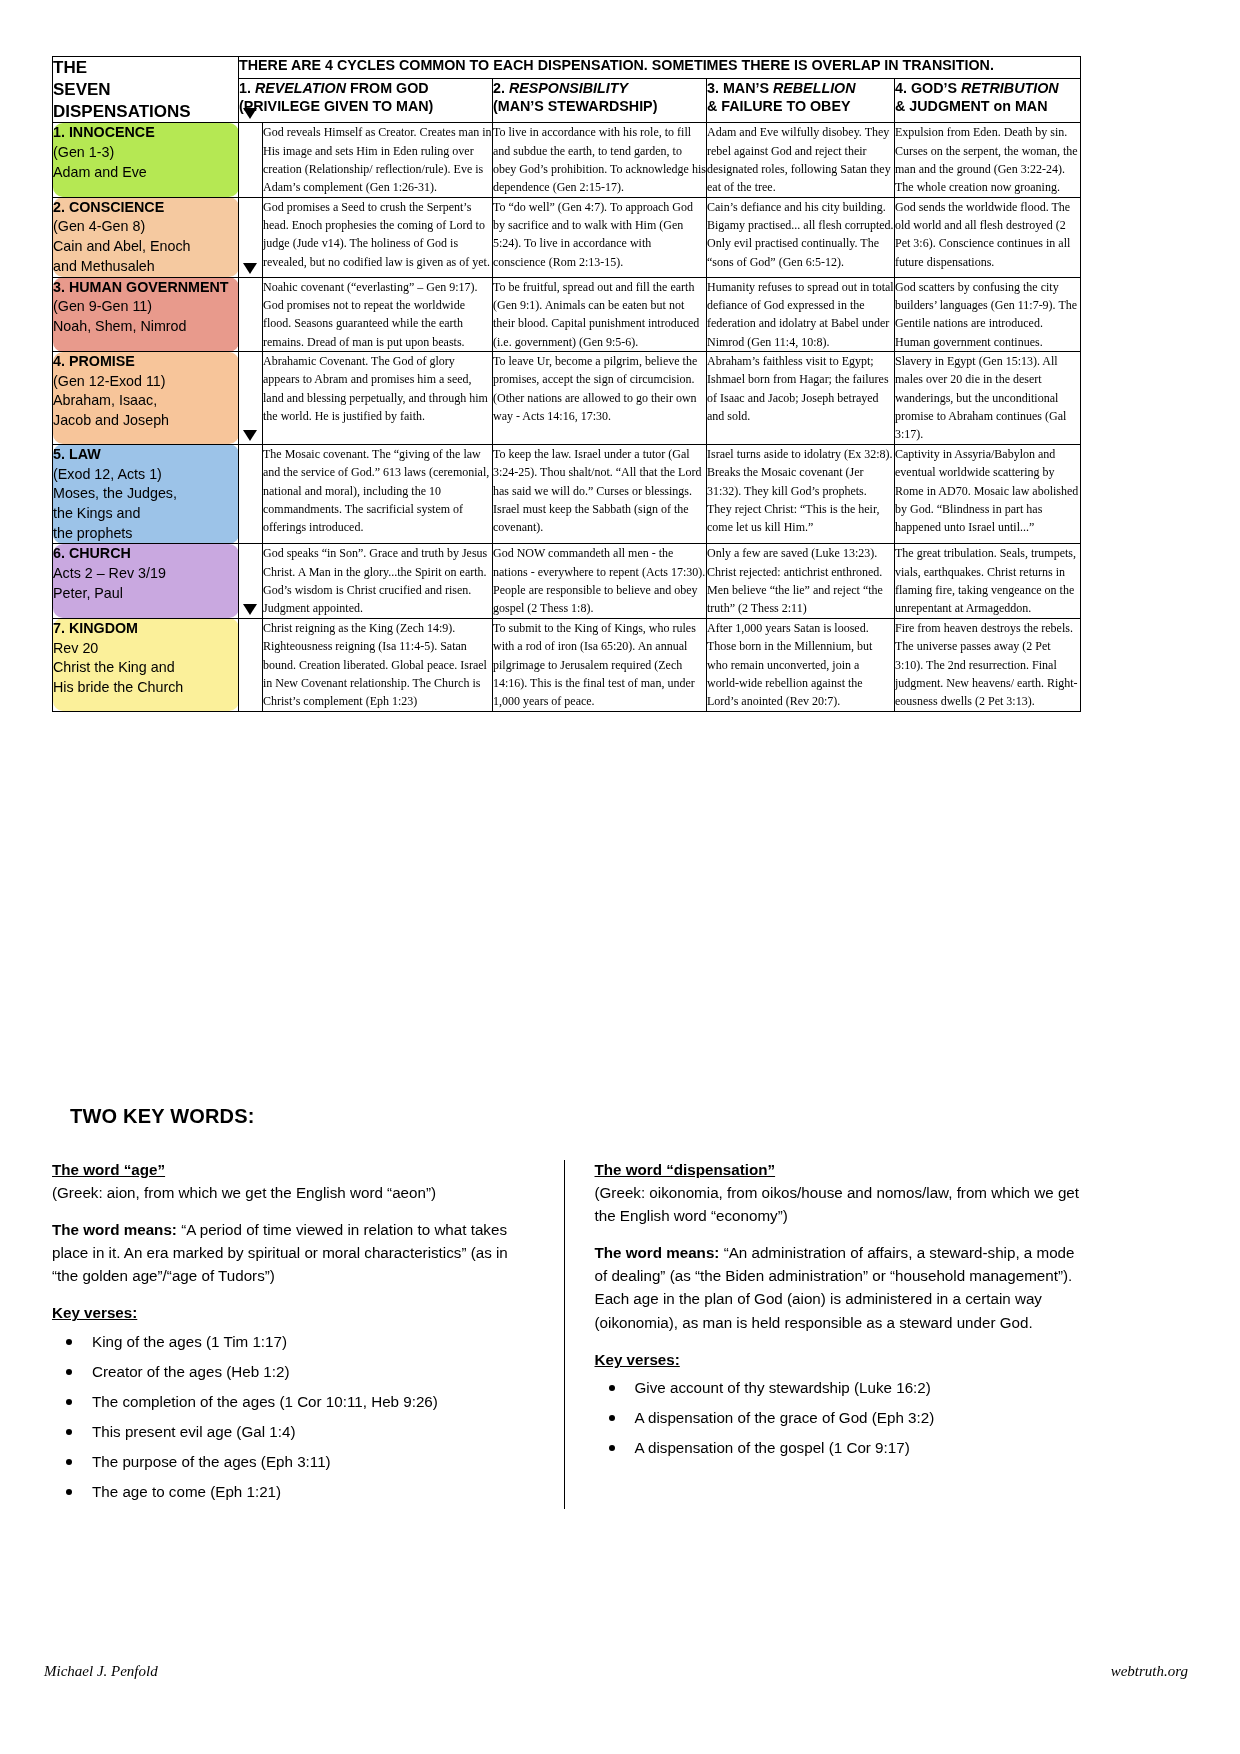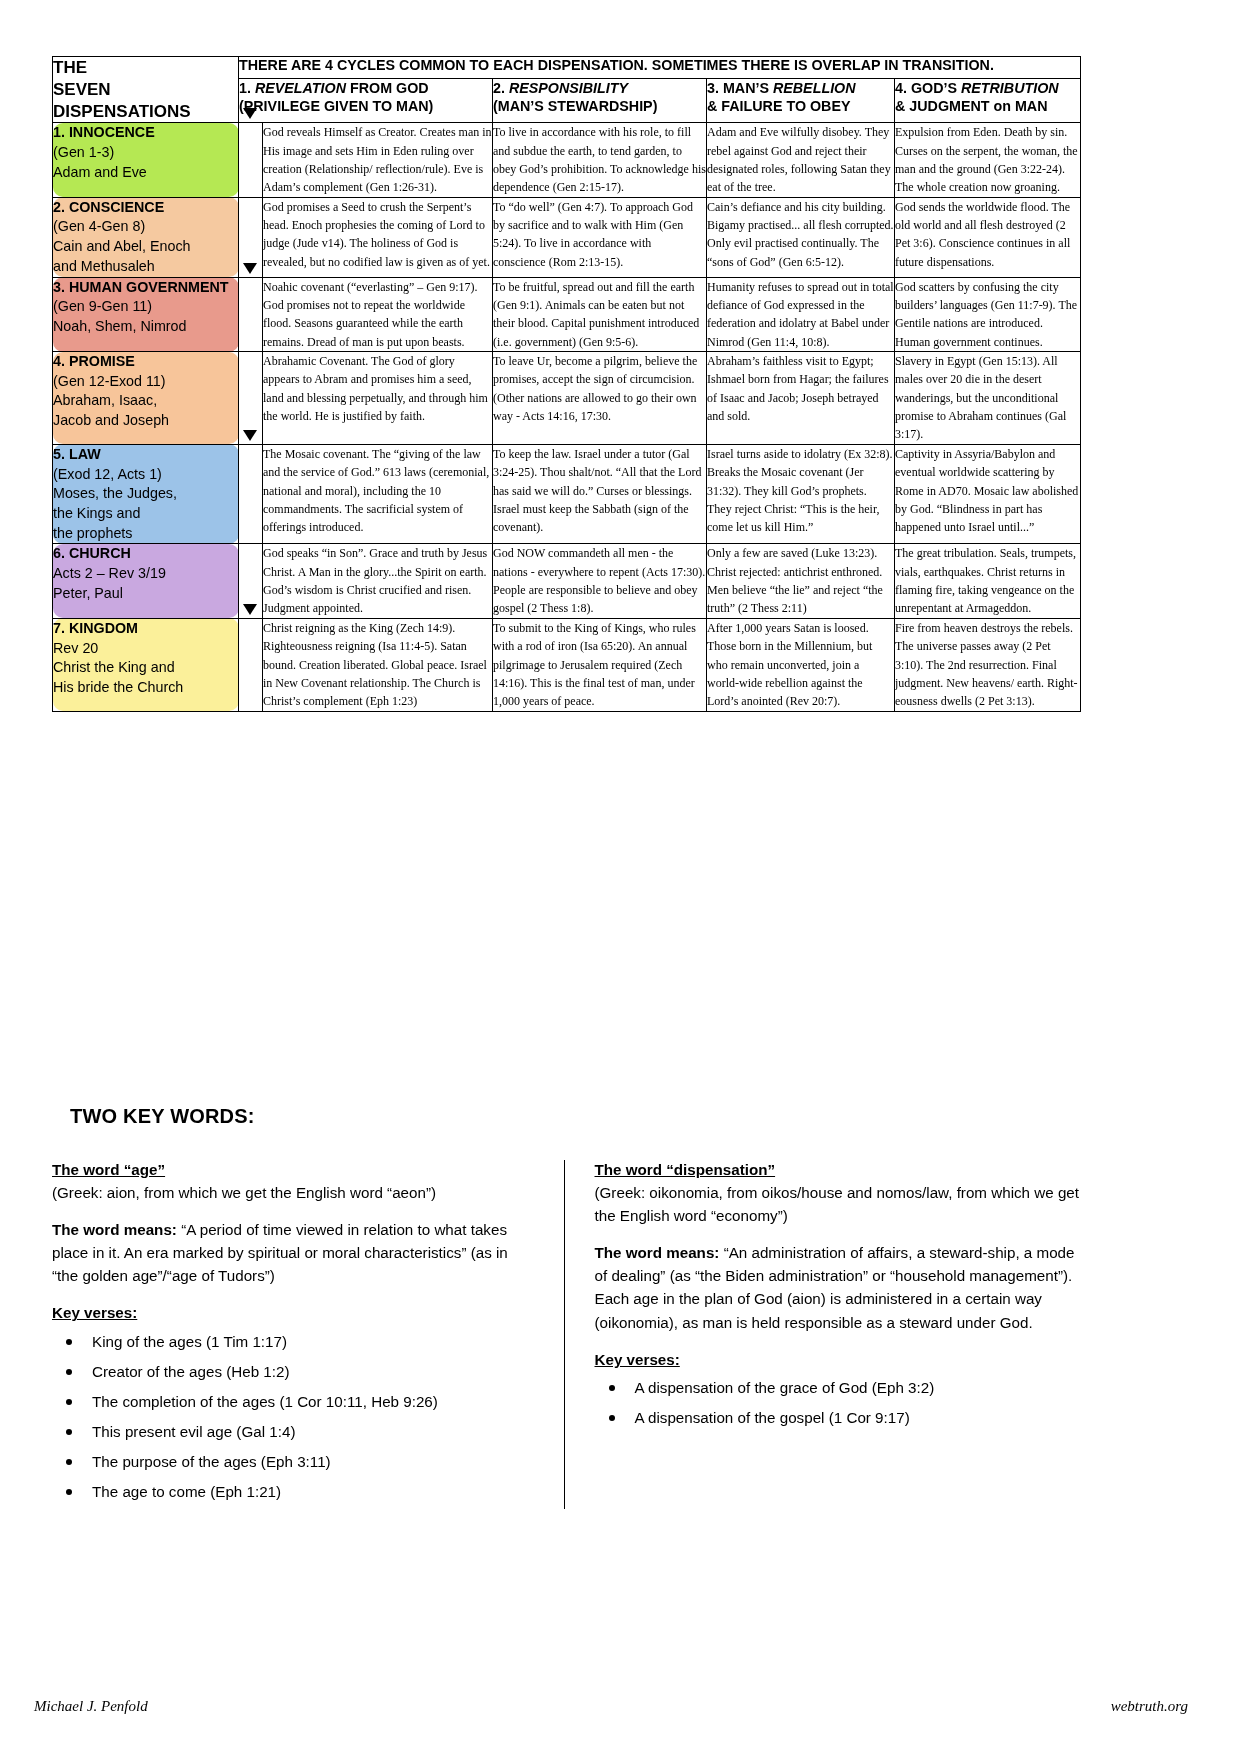--- a/index.html
+++ b/index.html
@@ -148,29 +148,28 @@
     position: absolute;
     left: 14px;
     top: 8px;
     width: 6px;
     height: 6px;
     border-radius: 50%;
     background: #000;
   }
   .footer {
     position: absolute;
-    left: 34px;
+    left: 44px;
     right: 52px;
     top: 1663px;
     display: flex;
     justify-content: space-between;
     font-family: "Liberation Serif", serif;
     font-style: italic;
     font-size: 15px;
-    margin-top: 35px;
   }
 </style>
 </head>
 <body>
 
 <div class="page">
   <table class="matrix">
     <colgroup>
       <col style="width:186px">
       <col style="width:24px">
@@ -352,20 +351,21 @@
     </div>
     <div class="divider"></div>
     <div class="col right">
       <div class="para tight">
         <span class="u">The word “dispensation”</span>
       </div>
       <div class="para">(Greek: oikonomia, from oikos/house and nomos/law, from which we get the English word “economy”)</div>
       <div class="para"><span class="b">The word means:</span><span> “An administration of affairs, a steward-ship, a mode of dealing” (as “the Biden administration” or “household management”). Each age in the plan of God (aion) is administered in a certain way (oikonomia), as man is held responsible as a steward under God.</span></div>
       <div class="para tight"><span class="u">Key verses:</span></div>
       <ul class="keys" id="disp-verses">
+          <li>Give account of thy stewardship (Luke 16:2)</li>
           <li>A dispensation of the grace of God (Eph 3:2)</li>
           <li>A dispensation of the gospel (1 Cor 9:17)</li>
         </ul>
     </div>
   </div>
 </div>
 
 <div class="footer">
   <div>Michael J. Penfold</div>
   <div>webtruth.org</div>

